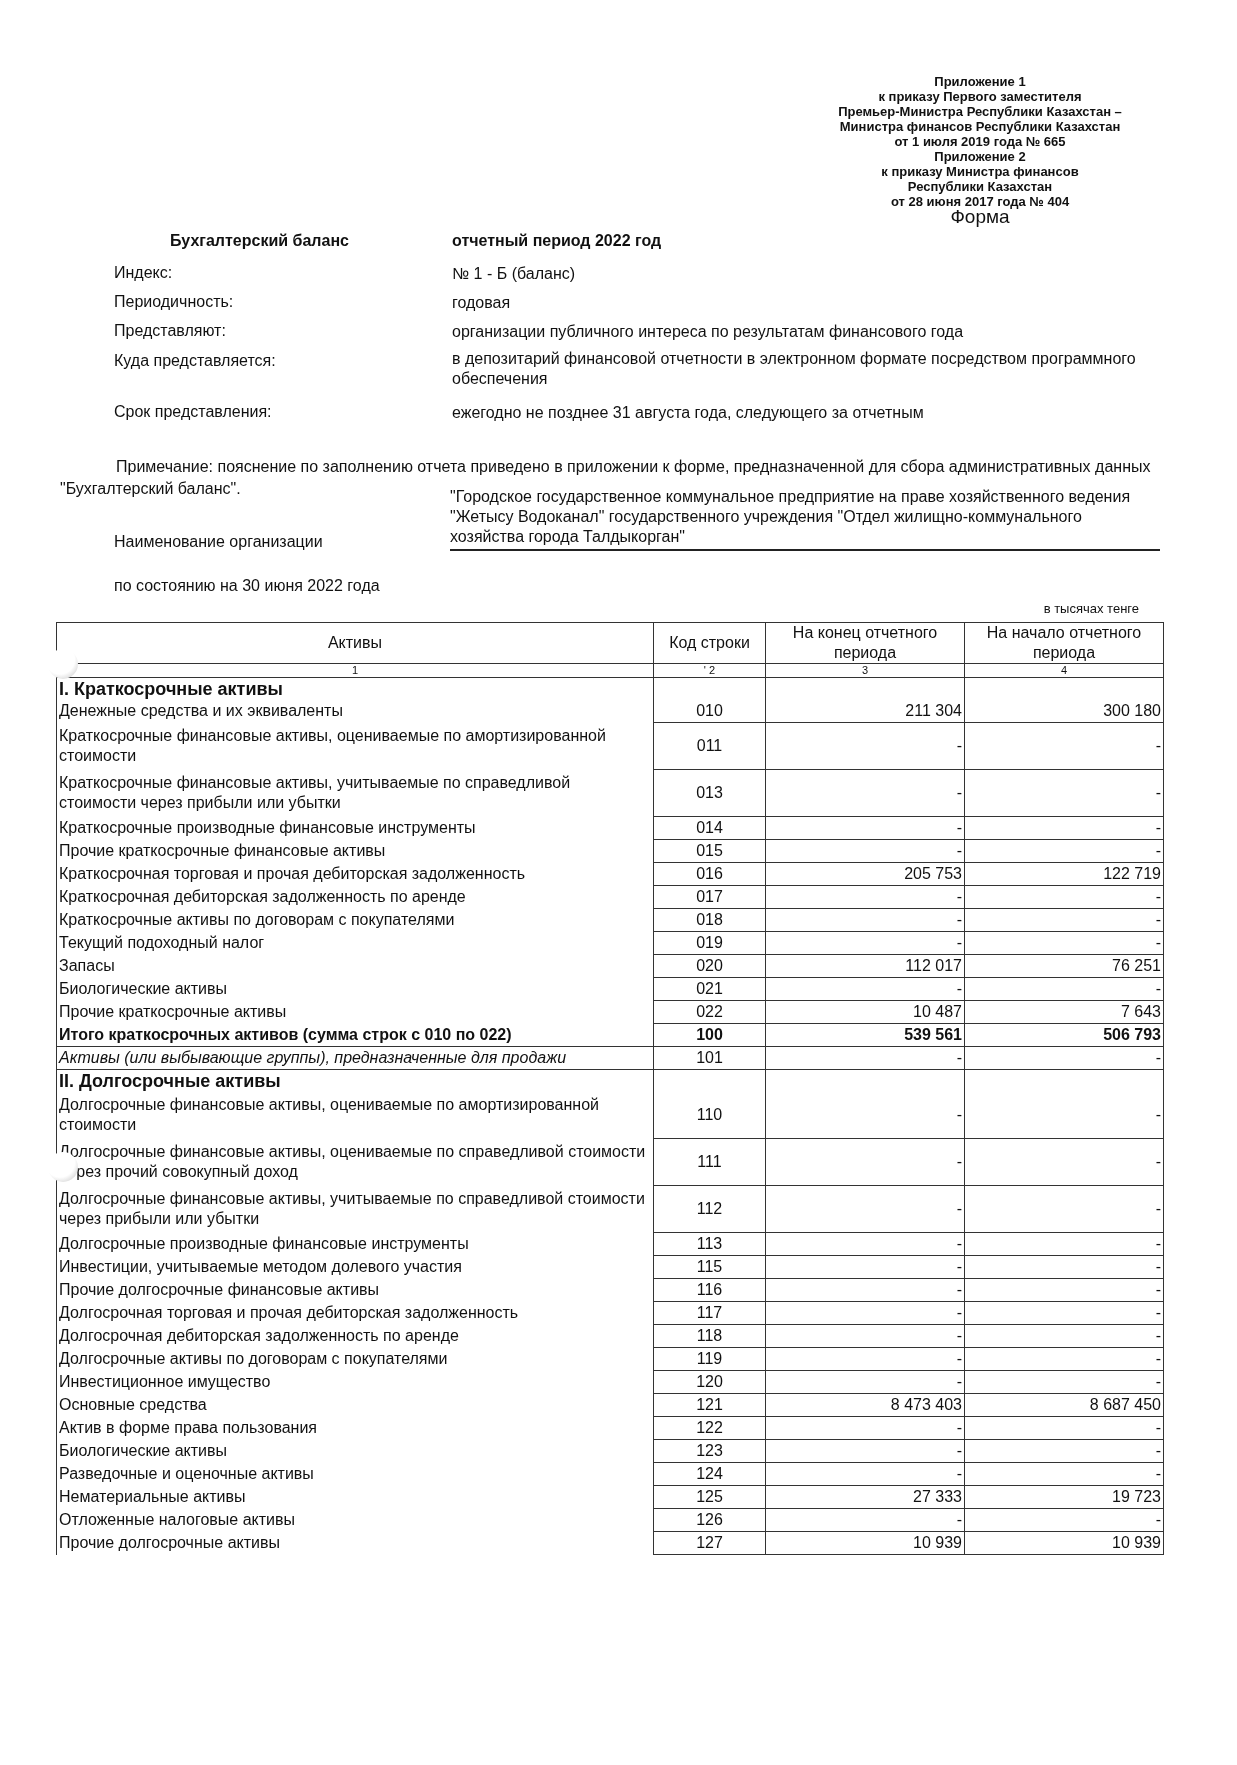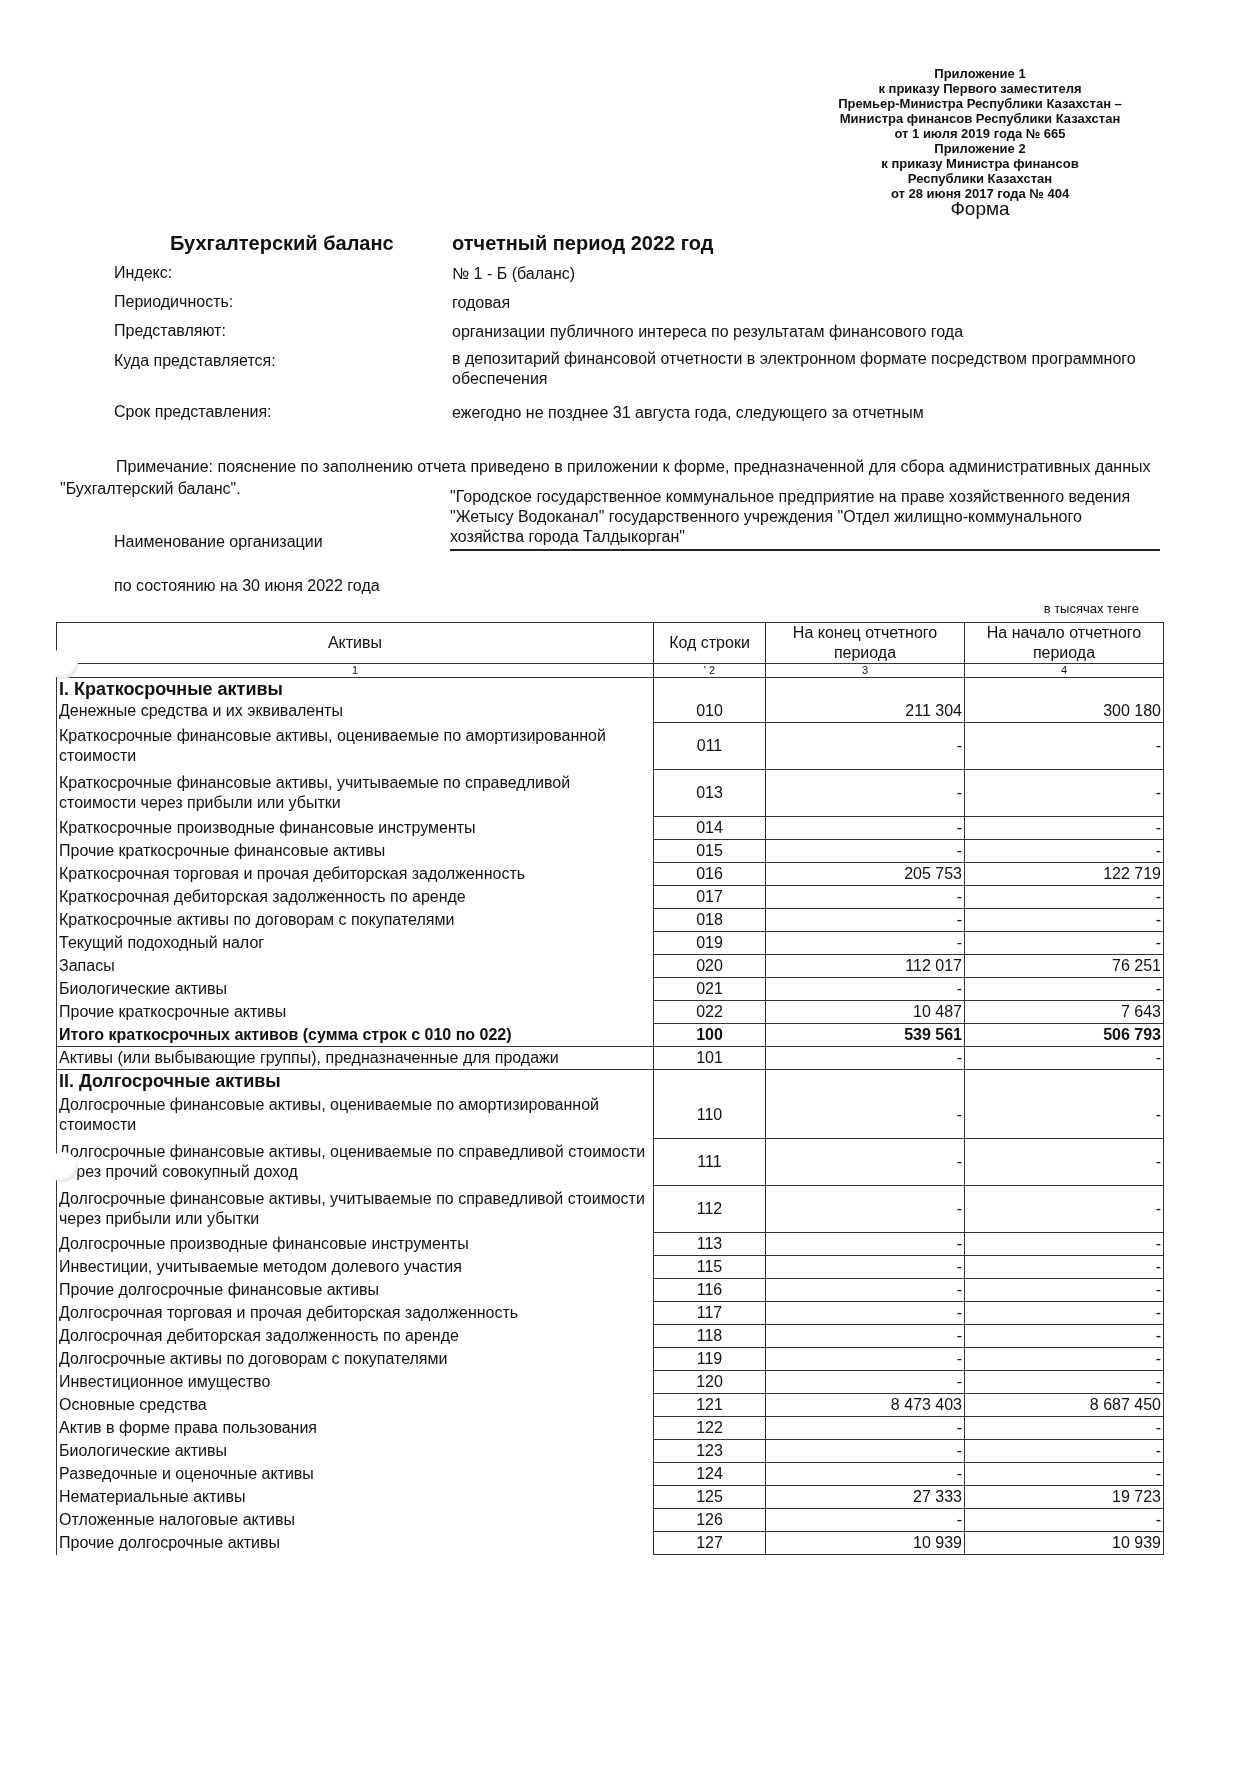--- a/index.html
+++ b/index.html
@@ -1,21 +1,21 @@
 <!DOCTYPE html>
 <html><head>
 <meta charset="utf-8">
 <style>
   html, body { margin: 0; padding: 0; background: #ffffff; }
   body { width: 1237px; height: 1765px; position: relative; overflow: hidden;
          font-family: "Liberation Sans", sans-serif; color: #111; }
-  .appendix { position: absolute; left: 770px; top: 66px; width: 420px; text-align: center;
+  .appendix { position: absolute; left: 770px; top: 74px; width: 420px; text-align: center;
               font-size: 13px; font-weight: bold; line-height: 15px; }
   .appendix .forma { font-weight: normal; font-size: 19px; }
-  .title { position: absolute; top: 232px; font-size: 20px; font-weight: bold; }
+  .title { position: absolute; top: 232px; font-size: 16px; font-weight: bold; }
   .meta-label { position: absolute; left: 114px; font-size: 16px; }
   .meta-value { position: absolute; left: 452px; font-size: 16px; line-height: 20px; width: 700px; }
   .note { position: absolute; left: 60px; top: 456px; width: 1100px; font-size: 16px; line-height: 22px; text-indent: 56px; }
   .org-name { position: absolute; left: 450px; top: 487px; width: 710px; font-size: 16px; line-height: 20px;
               border-bottom: 2px solid #222; padding-bottom: 2px; }
   .date { position: absolute; left: 114px; top: 577px; font-size: 16px; }
   .units { position: absolute; right: 98px; top: 601px; font-size: 13px; }
   table.bal { position: absolute; left: 56px; top: 622px; border-collapse: collapse; font-size: 16px; }
   table.bal td, table.bal th { padding: 0 2px; }
   .c1 { width: 592px; text-align: left; }
@@ -23,21 +23,21 @@
   .c3 { width: 194px; text-align: right; }
   .c4 { width: 194px; text-align: right; }
   thead th { font-weight: normal; border: 1.5px solid #333; line-height: 20px; }
   thead tr.nums th { font-size: 11px; line-height: 13px; }
   tbody td.c1 { border-left: 1.5px solid #333; line-height: 20px; }
   tbody td.c2, tbody td.c3, tbody td.c4 { border: 1.5px solid #333; line-height: 20px; }
   tr.section td.c1 { font-weight: bold; font-size: 18px; }
   tr.section td.c2, tr.section td.c3, tr.section td.c4 { border-bottom: none; }
   tr.cont td.c2, tr.cont td.c3, tr.cont td.c4 { border-top: none; }
   tr.total td { font-weight: bold; }
-  tr.ruled td.c1 { border-top: 1.5px solid #333; border-bottom: 1.5px solid #333; }
+  tr.ruled td.c1 { border-top: 1.5px solid #333; border-bottom: 1.5px solid #333; font-style: italic; }
   tr.two td { height: 46px; }
   tr.one td { height: 22px; }
   .scan-dot { position: absolute; width: 30px; height: 30px; border-radius: 50%;
               background: radial-gradient(circle at 40% 35%, #ffffff 55%, #bdbdbd 100%); }
 </style>
 </head>
 <body>
 
 <div class="appendix">
   <div id="appendix-lines">

